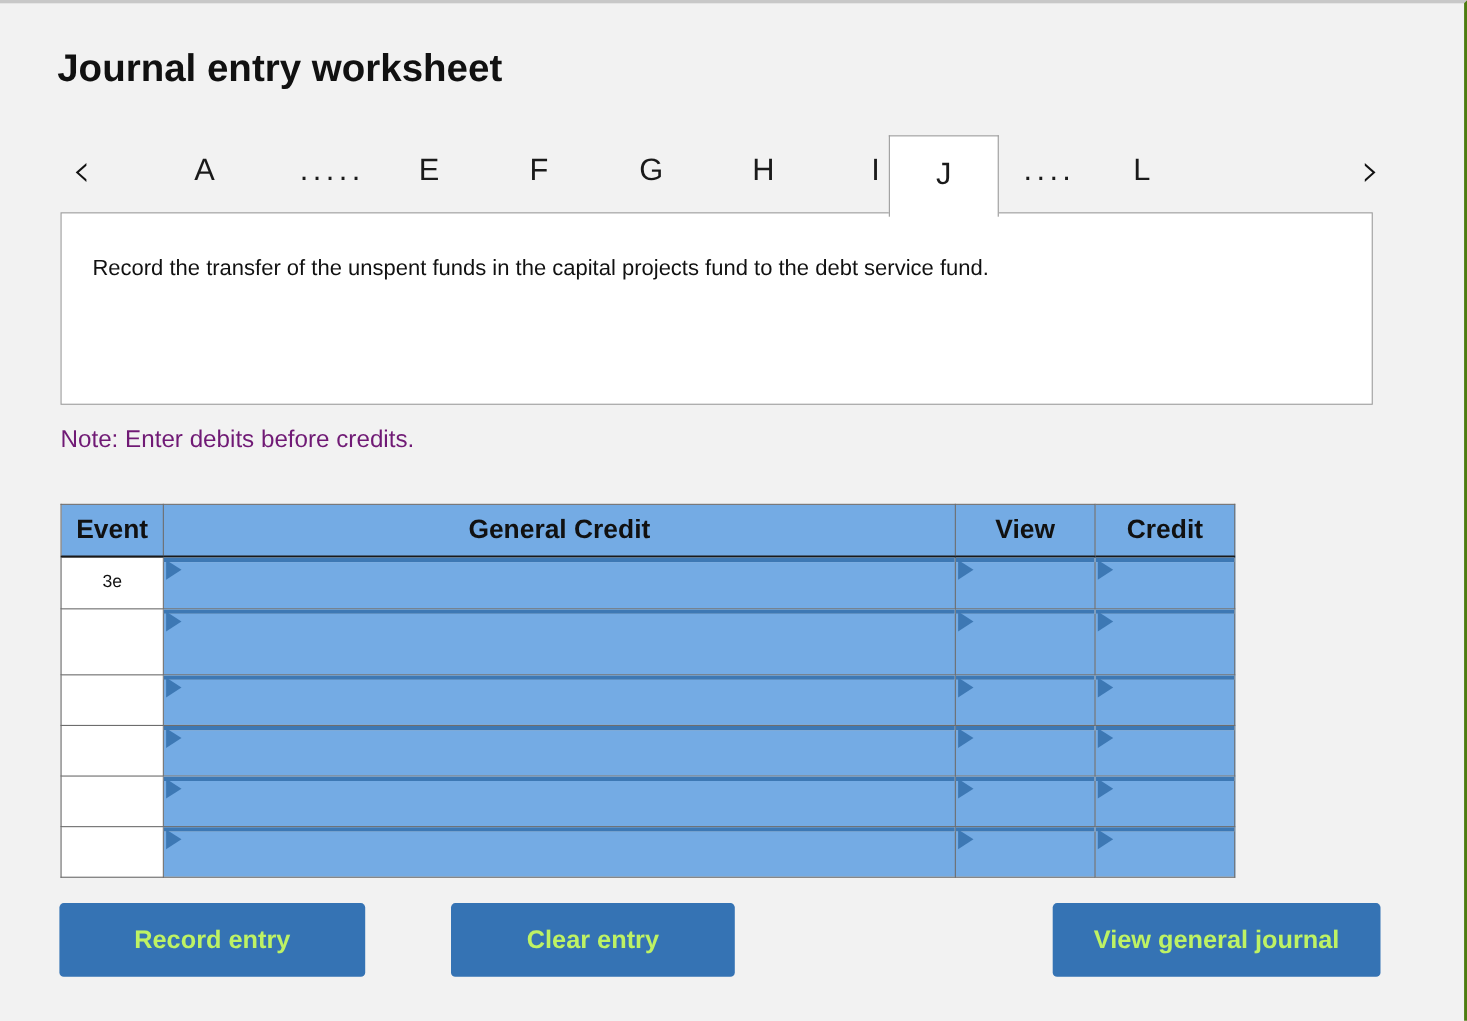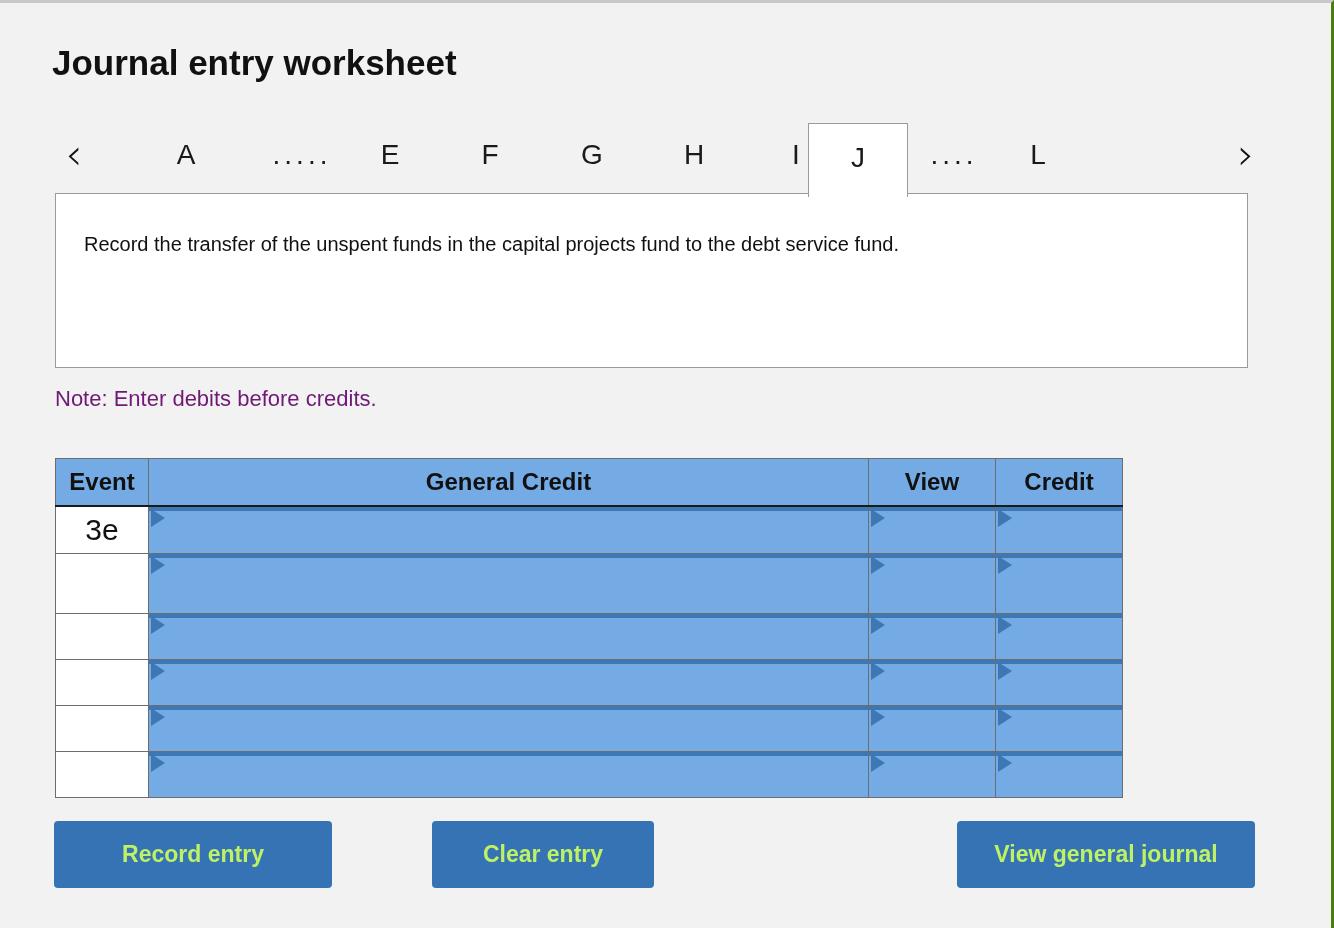--- a/index.html
+++ b/index.html
@@ -147,21 +147,21 @@
   }
   th.col-event { width: 92px; }
   th.col-gj    { width: 719px; }
   th.col-debit { width: 126px; }
   th.col-credit{ width: 126px; }
 
   td.event-cell {
     background: #ffffff;
     text-align: center;
     vertical-align: middle;
-    font-size: 30px;
+    font-size: 16px;
     color: #111111;
   }
   td.input-cell {
     background: #74abe4;
     padding: 3px 2px 3px 2px;
     vertical-align: top;
   }
 
   .cellbox {
     position: relative;
@@ -190,21 +190,21 @@
     font-size: 23px;
     font-weight: bold;
     border: none;
     border-radius: 4px;
     text-align: center;
     cursor: pointer;
     font-family: "Liberation Sans", sans-serif;
     padding: 0;
   }
   #btn-record { left: 54px;  top: 818px; width: 278px; height: 67px; }
-  #btn-clear  { left: 432px; top: 818px; width: 222px; height: 67px; }
+  #btn-clear  { left: 410px; top: 818px; width: 258px; height: 67px; }
   #btn-view   { left: 957px; top: 818px; width: 298px; height: 67px; }
 </style>
 </head>
 <body>
 
 <div id="page">
 
   <div id="title">Journal entry worksheet</div>
 
   <div id="tabstrip">

